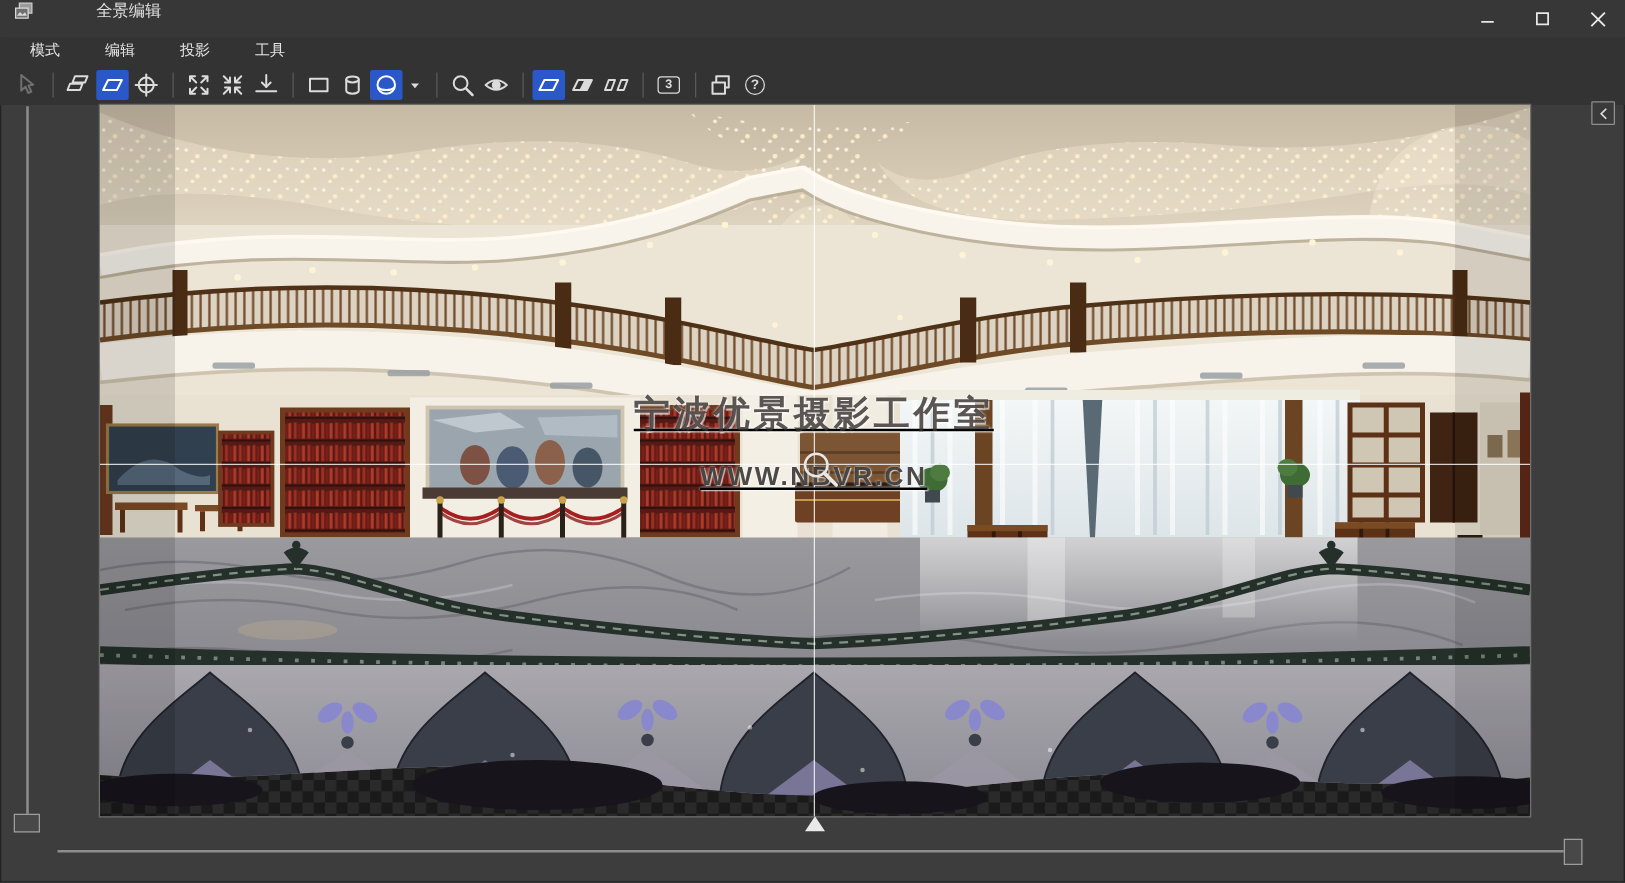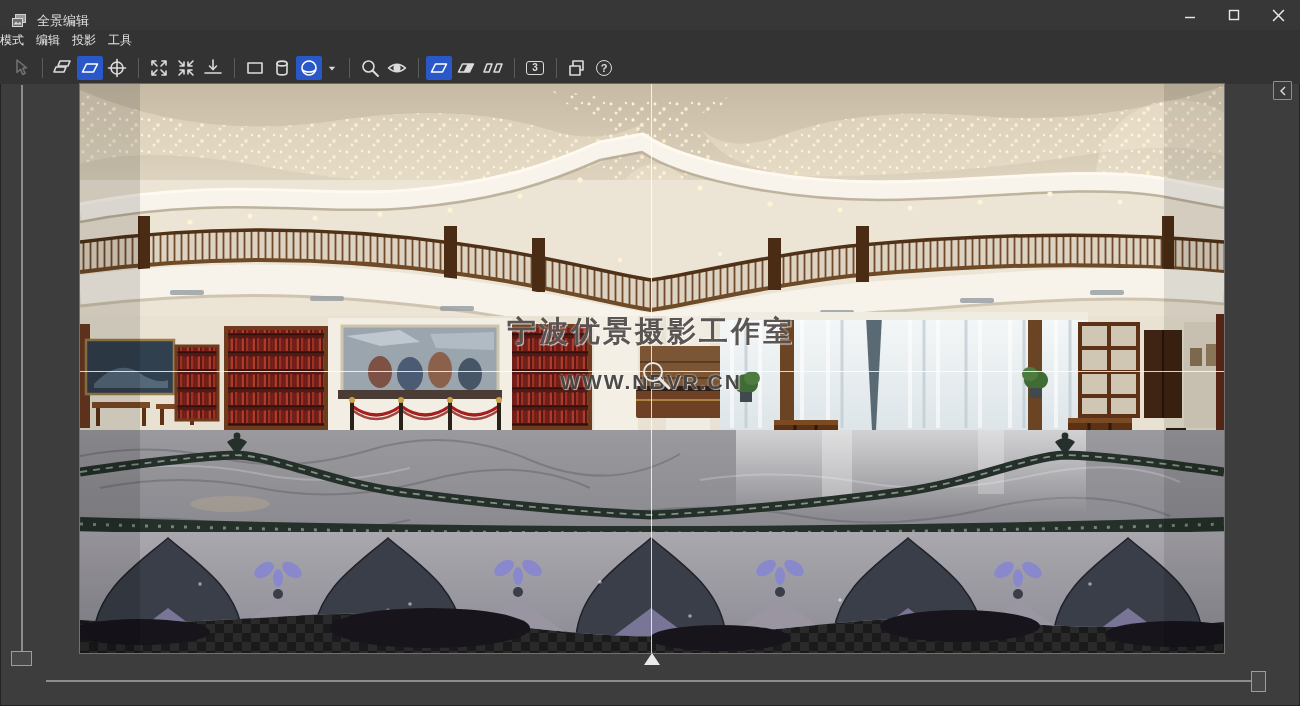--- a/index.html
+++ b/index.html
@@ -3,31 +3,31 @@
 <meta charset="utf-8">
 <style>
   * { margin:0; padding:0; box-sizing:border-box; }
   html,body { width:1300px; height:706px; background:#3d3d3d; overflow:hidden;
     font-family:"Liberation Sans", sans-serif; }
   #app { position:relative; width:1300px; height:706px; background:#3d3d3d;
     box-shadow: inset 0 0 0 1px #232323; }
 
   
   #titlebar { position:absolute; left:0; top:0; width:1300px; height:30px;
-    background:#373737; display:flex; align-items:flex-end; }
+    background:#373737; display:flex; align-items:flex-start;gap:40px; }
   #app-icon { margin-left:10px; width:18px; height:18px; }
   #title-text { margin-left:9px; color:#e2e2e2; font-size:13px; }
   #win-controls { position:absolute; right:0; top:0; height:30px; display:flex; }
   .win-btn { width:44px; height:30px; display:flex; align-items:center; justify-content:center; }
   .win-btn svg { stroke:#e8e8e8; stroke-width:1.4; fill:none; }
 
   
   #menubar { position:absolute; left:0; top:30px; width:1300px; height:22px;
     background:#333333; display:flex; align-items:center; }
-  .menu-item { color:#e4e4e4; font-size:12px; padding:3px 12px 4px 0; cursor:default; }
+  .menu-item { color:#e4e4e4; font-size:12px; padding:3px 12px 4px 24px; cursor:default; }
 
   
   #toolbar { position:absolute; left:0; top:52px; width:1300px; height:32px;
     background:#333333; display:flex; align-items:center; padding-left:8px; }
   .tb-btn { width:26px; height:24px; border-radius:2px; display:flex;
     align-items:center; justify-content:center; margin-right:1px; }
   .tb-btn svg { stroke:#dcdcdc; fill:none; stroke-width:1.6; stroke-linecap:round; stroke-linejoin:round; }
   .tb-btn.sel { background:#2a58c8; }
   .tb-btn.dis svg { stroke:#6f6f6f; }
   .tb-sep { width:1px; height:20px; background:#5a5a5a; margin:0 7px; }
@@ -39,21 +39,21 @@
 
   
   #canvas { position:absolute; left:80px; top:84px; width:1144px; height:569px;
     outline:1px solid rgba(210,210,210,.35); }
   #pano { position:absolute; left:0; top:0; }
   .cross-v { position:absolute; left:571px; top:0; width:1px; height:569px;
     background:rgba(255,255,255,.8); }
   .cross-h { position:absolute; left:0; top:287px; width:1144px; height:1px;
     background:rgba(255,255,255,.8); }
   #watermark { position:absolute; left:0; top:228px; width:1142px; text-align:center;
-    pointer-events:none; }
+    pointer-events:none;text-decoration:underline; }
   #wm1 { font-size:29px; font-weight:bold; letter-spacing:3px;
     color:rgba(55,48,45,.82);
     text-shadow:0 0 2px rgba(255,255,255,.95), 1px 1px 0 rgba(255,255,255,.55); }
   #wm2 { margin-top:18px; font-size:21px; font-weight:bold; letter-spacing:2px;
     color:rgba(45,42,40,.85);
     text-shadow:0 0 2px rgba(255,255,255,.9), 1px 1px 0 rgba(255,255,255,.5); }
   #cursor-mag { position:absolute; left:560px; top:275px; }
 
   
   #vslider-track { position:absolute; left:21px; top:85px; width:2px; height:567px; background:#8d8d8d; }

